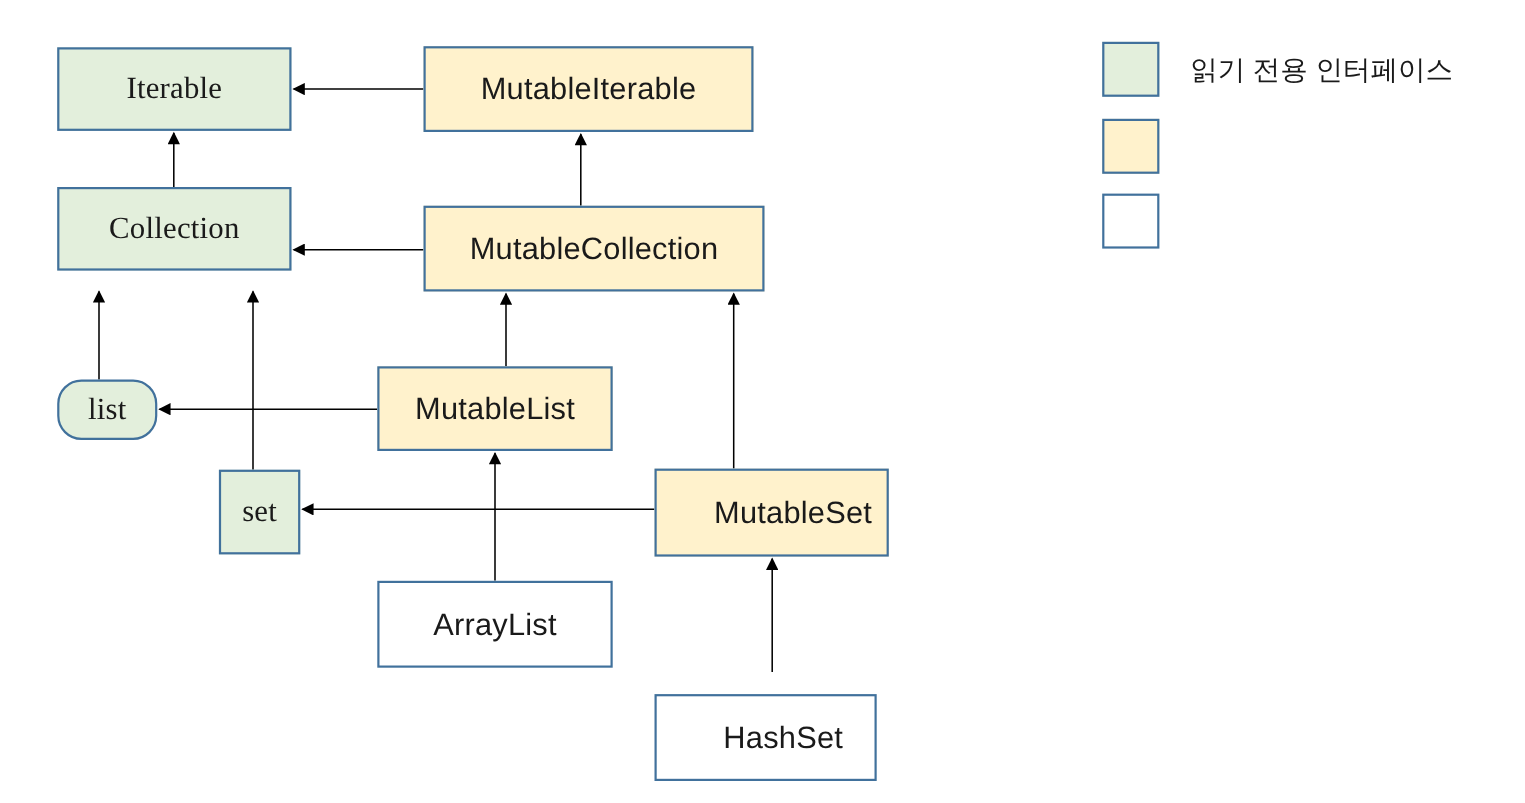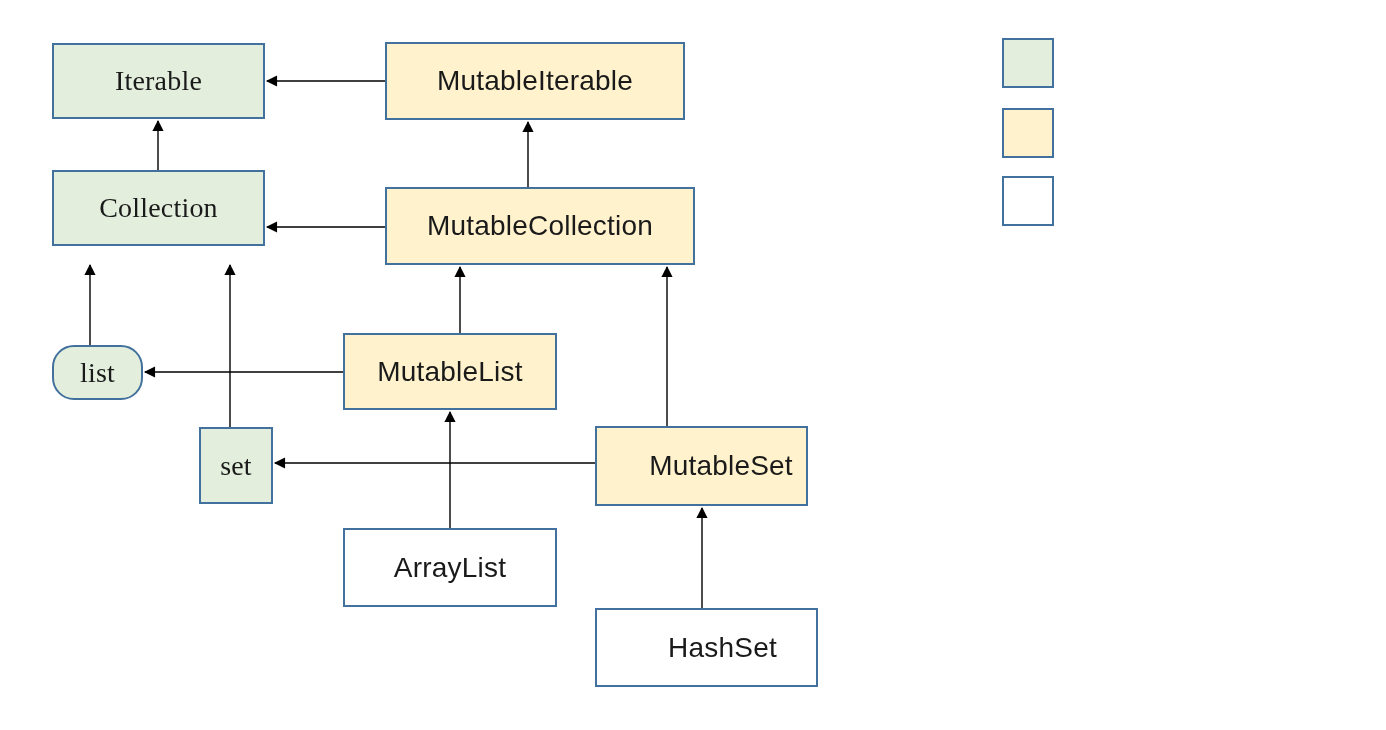--- a/index.html
+++ b/index.html
@@ -105,28 +105,29 @@
       </div>
       <div class="node readonly" style="left: 199px; top: 427px; width: 74px; height: 77px;">
         <span>set</span>
       </div>
       <div class="node mutable" style="left: 595px; top: 426px; width: 213px; height: 80px; padding-left: 39px;">
         <span>MutableSet</span>
       </div>
       <div class="node class" style="left: 343px; top: 528px; width: 214px; height: 79px;">
         <span>ArrayList</span>
       </div>
-      <div class="node class" style="left: 595px; top: 608px; width: 223px; height: 79px; padding-left: 32px;">
+      <div class="node class" style="left: 595px; top: 631px; width: 202px; height: 79px; padding-left: 32px;">
         <span>HashSet</span>
       </div>
     </div>
 
   <div class="legend" id="legend">
       <div class="legend-row" style="top: 38px;">
         <div class="swatch readonly"></div>
+        <span class="legend-label">읽기 전용 인터페이스</span>
       </div>
       <div class="legend-row" style="top: 108px;">
         <div class="swatch mutable"></div>
       </div>
       <div class="legend-row" style="top: 176px;">
         <div class="swatch class"></div>
       </div>
     </div>
 
 </div>

